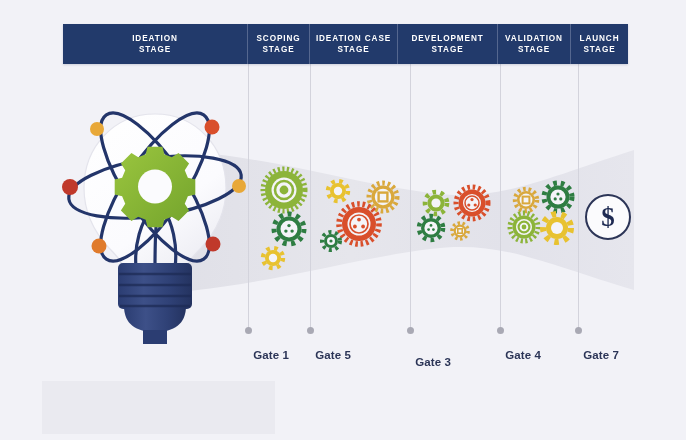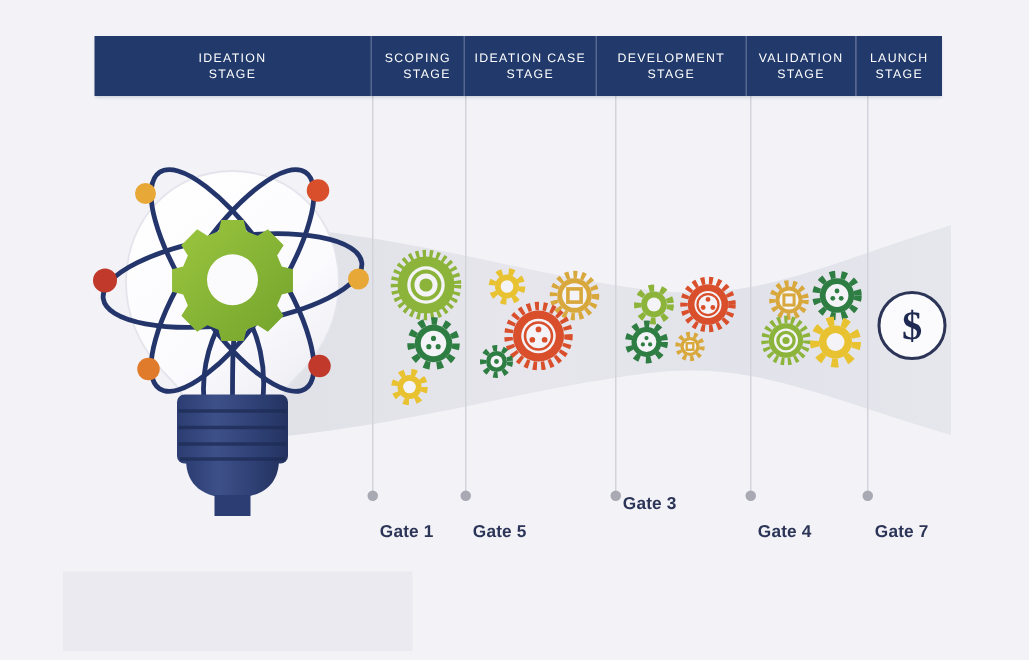--- a/index.html
+++ b/index.html
@@ -43,31 +43,31 @@
     box-shadow: 0 1px 2px rgba(40,50,90,0.18);
   }
   .header-seg {
     background: #223a6b;
     color: #ffffff;
     display: flex;
     align-items: center;
     justify-content: center;
     text-align: center;
     font-size: 8.2px;
-    font-weight: normal;
+    font-weight: bold;
     letter-spacing: 0.9px;
     line-height: 1.35;
     box-sizing: border-box;
     border-right: 1px solid #55678f;
     padding: 0 2px;
     white-space: pre-line;
   }
   .header-seg:last-child { border-right: none; }
   .seg-ideation     { width: 185px; }
-  .seg-scoping      { width: 62px; text-align: right; }
+  .seg-scoping      { width: 62px; }
   .seg-business     { width: 88px; }
   .seg-development  { width: 100px; }
   .seg-validation   { width: 73px; text-align: center; }
   .seg-launch       { width: 57px; }
 
   
   .gate-rail {
     position: absolute;
     top: 64px;
     width: 1px;
@@ -161,21 +161,21 @@
   <div class="gate-rail" style="left:578px;height:266px;"></div>
 
   <div class="gate-dot" style="left:245px;top:327px;"></div>
   <div class="gate-dot" style="left:307px;top:327px;"></div>
   <div class="gate-dot" style="left:407px;top:327px;"></div>
   <div class="gate-dot" style="left:497px;top:327px;"></div>
   <div class="gate-dot" style="left:575px;top:327px;"></div>
 
   <div class="gate-label" style="left:209px;top:349px;">Gate 1</div>
   <div class="gate-label" style="left:271px;top:349px;">Gate 5</div>
-  <div class="gate-label" style="left:371px;top:330px;">Gate 3</div>
+  <div class="gate-label" style="left:371px;top:356px;">Gate 3</div>
   <div class="gate-label" style="left:461px;top:349px;">Gate 4</div>
   <div class="gate-label" style="left:539px;top:349px;">Gate 7</div>
 
   <div class="header-bar">
     <div class="header-seg seg-ideation">IDEATION
 STAGE</div>
     <div class="header-seg seg-scoping">SCOPING
 STAGE</div>
     <div class="header-seg seg-business">IDEATION CASE
 STAGE</div>

